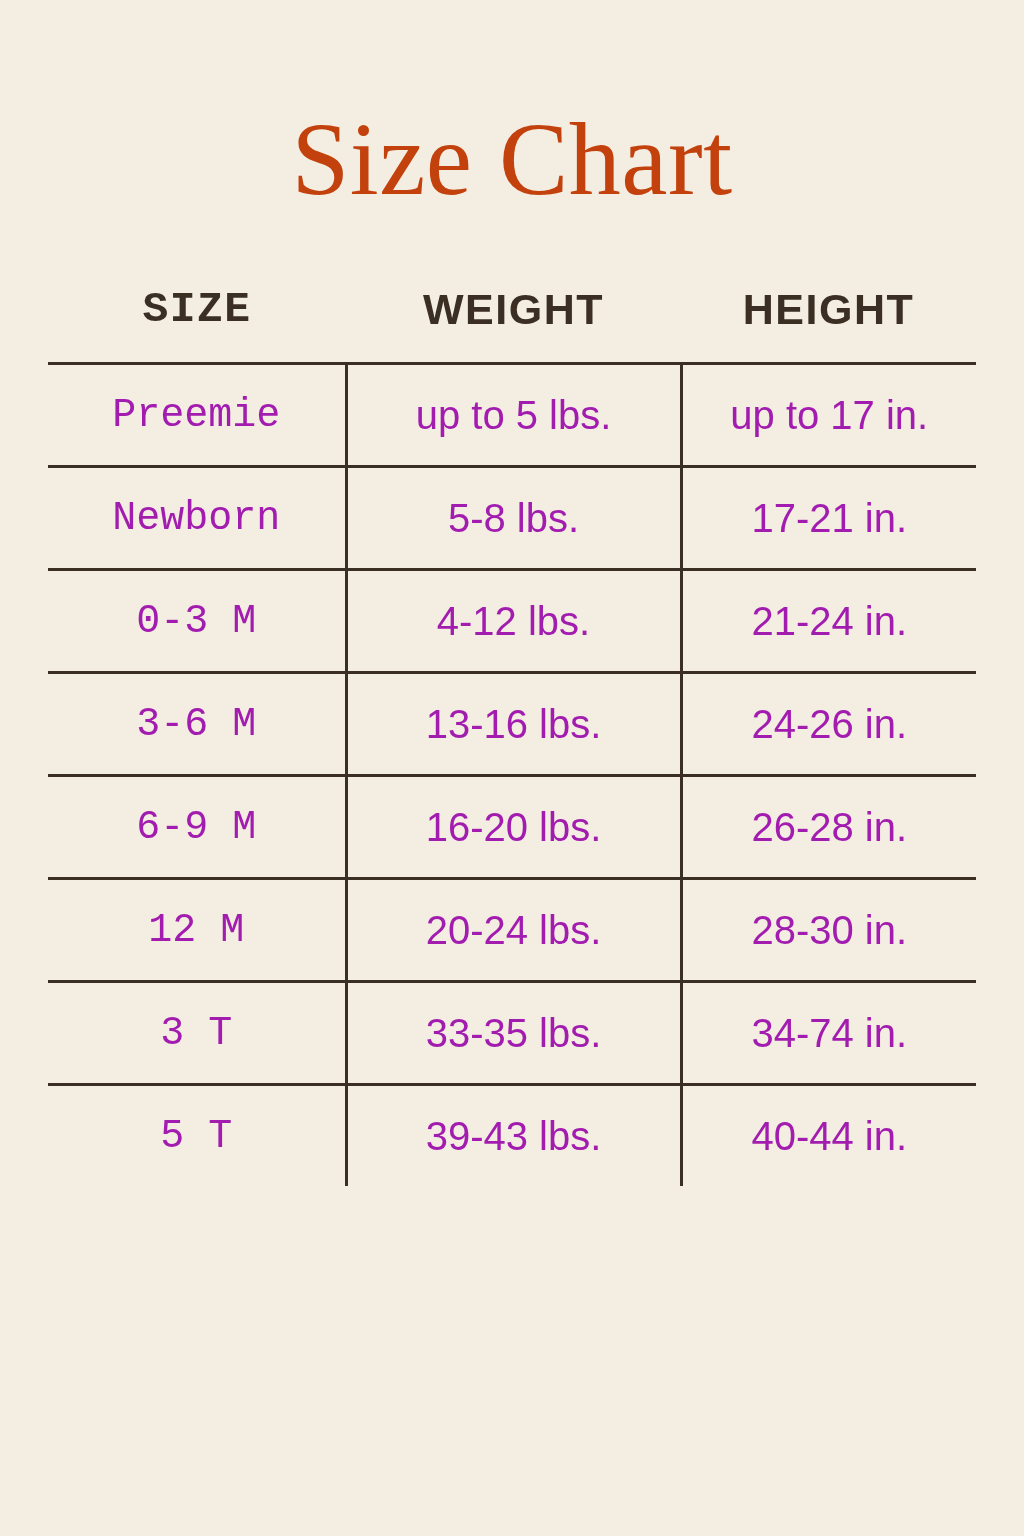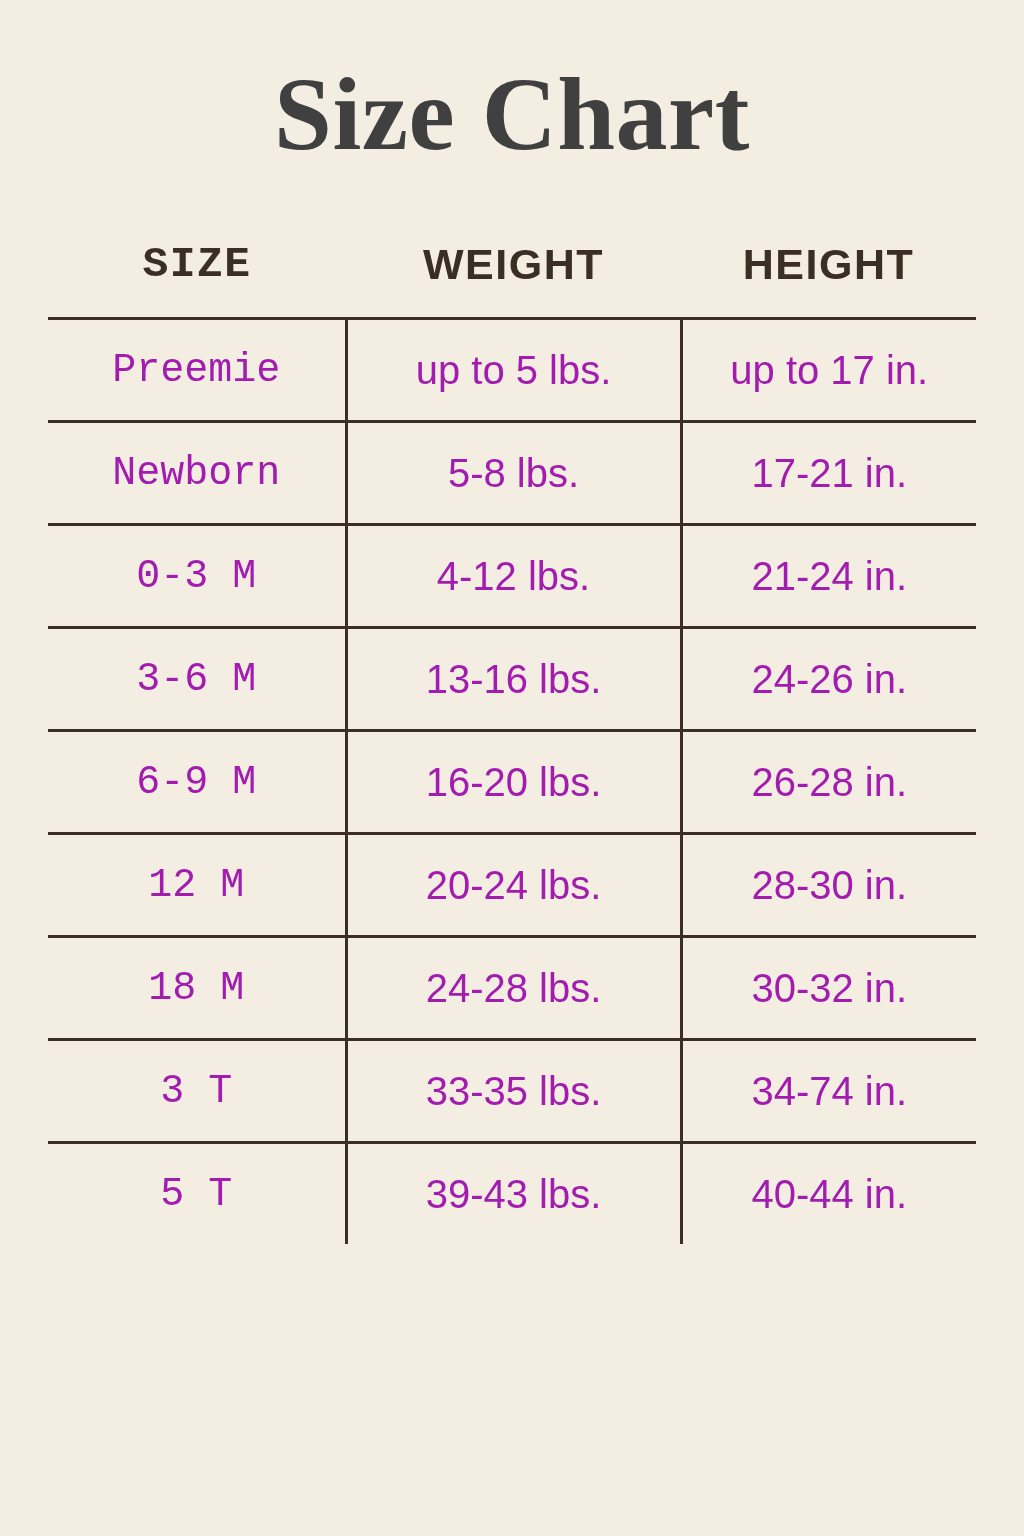--- a/index.html
+++ b/index.html
@@ -16,26 +16,26 @@
   }
   .page {
     position: relative;
     width: 1024px;
     height: 1536px;
     box-sizing: border-box;
     padding: 0 48px;
   }
   .title {
     font-family: "Liberation Serif", serif;
-    font-weight: bold;
+    font-weight: normal;
     font-size: 104px;
     line-height: 1;
     text-align: center;
-    color: #404040;
-    padding-top: 62px;
+    color: #c2410c;
+    padding-top: 107px;
     letter-spacing: 0.5px;
   }
   table.size-chart {
     width: 928px;
     margin: 74px 0 0 0;
     border-collapse: collapse;
     table-layout: fixed;
   }
   table.size-chart th {
     font-size: 43px;
@@ -120,25 +120,20 @@
         <td class="col-size">6-9 M</td>
         <td class="col-weight">16-20 lbs.</td>
         <td class="col-height">26-28 in.</td>
       </tr>
       <tr>
         <td class="col-size">12 M</td>
         <td class="col-weight">20-24 lbs.</td>
         <td class="col-height">28-30 in.</td>
       </tr>
       <tr>
-        <td class="col-size">18 M</td>
-        <td class="col-weight">24-28 lbs.</td>
-        <td class="col-height">30-32 in.</td>
-      </tr>
-      <tr>
         <td class="col-size">3 T</td>
         <td class="col-weight">33-35 lbs.</td>
         <td class="col-height">34-74 in.</td>
       </tr>
       <tr>
         <td class="col-size">5 T</td>
         <td class="col-weight">39-43 lbs.</td>
         <td class="col-height">40-44 in.</td>
       </tr>
     </tbody>

